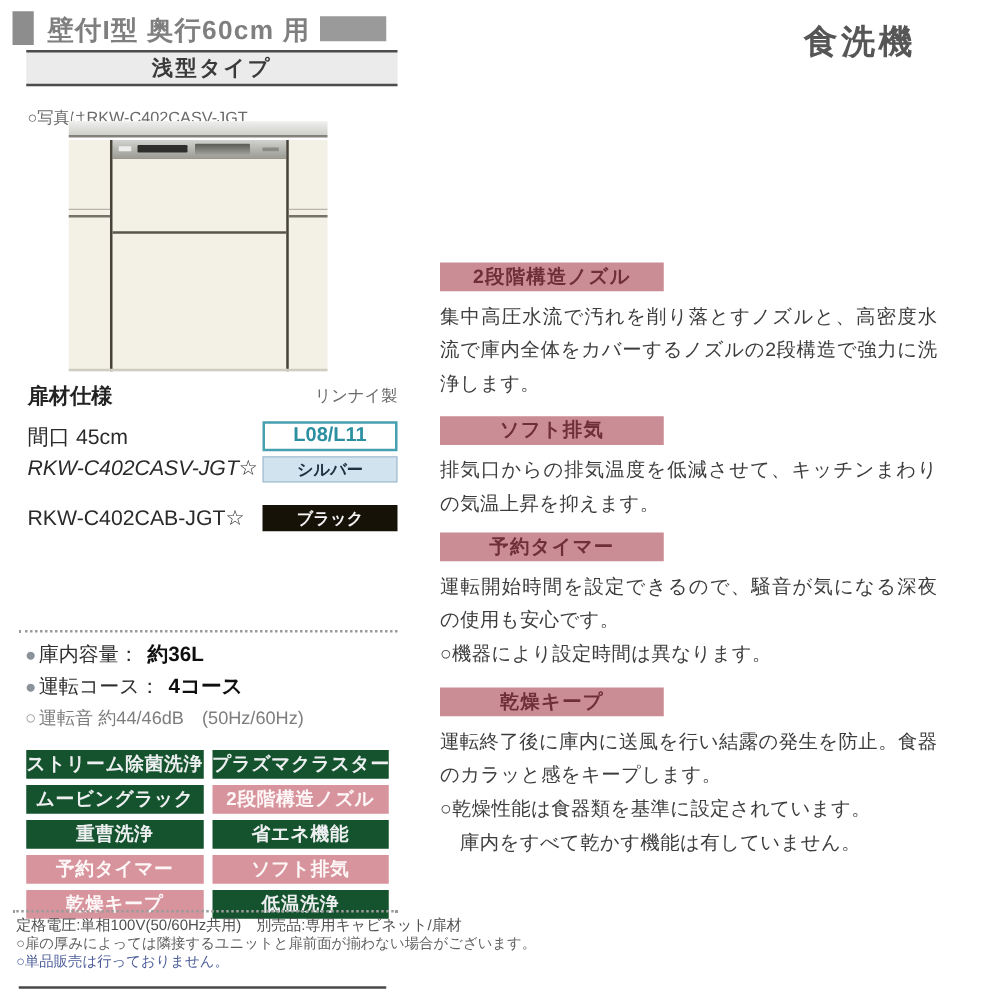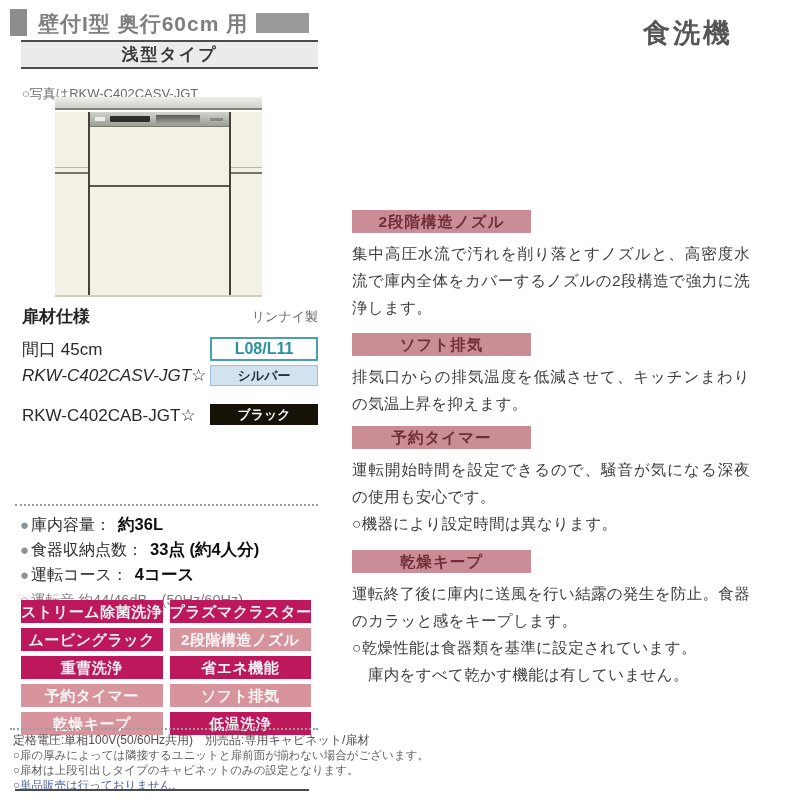--- a/index.html
+++ b/index.html
@@ -68,21 +68,21 @@
   .brow .bl { font-size: 16px; color: #2e2e2e; margin-right: 7px; }
   .brow .bv { font-size: 16.5px; font-weight: bold; color: #0f0f0f; }
   .brow.muted .mk { color: #9a9a9a; }
   .brow.muted .bl { font-size: 14.5px; color: #7d7d7d; }
 
   
   .fgrid { position: absolute; left: 21px; top: 600px; width: 290px;
            display: grid; grid-template-columns: 1fr 1fr; column-gap: 7px; row-gap: 5px; }
   .fbadge { height: 23px; line-height: 23px; text-align: center; font-size: 15px; font-weight: bold;
             letter-spacing: 0.5px; white-space: nowrap; overflow: hidden; }
-  .fbadge.off { background: #be185d; color: #edeff1; }
+  .fbadge.off { background: #14532d; color: #edeff1; }
   .fbadge.on  { background: #d8949d; color: #fdf7f7; }
 
   
   .footnotes { position: absolute; left: 13px; top: 733px; width: 310px; }
   .fn0 { font-size: 12px; color: #4f4f4f; line-height: 15px; white-space: nowrap; }
   .fn  { font-size: 11.5px; color: #5f5f5f; line-height: 15px; white-space: nowrap; }
   .fn.blue { color: #4c5d9a; }
 
   
   .section { position: absolute; left: 352px; width: 398px; }
@@ -141,23 +141,20 @@
   <div class="spec-label lbl-black">RKW-C402CAB-JGT☆</div>
   <div class="badge badge-black">ブラック</div>
 
   <div class="dotted dot1"></div>
 
   <div class="bullets">
     <div class="brow">
       <span class="mk">●</span><span class="bl">庫内容量：</span><span class="bv">約36L</span>
     </div>
     <div class="brow">
-      <span class="mk">●</span><span class="bl">食器収納点数：</span><span class="bv">33点 (約4人分)</span>
-    </div>
-    <div class="brow">
       <span class="mk">●</span><span class="bl">運転コース：</span><span class="bv">4コース</span>
     </div>
     <div class="brow muted">
       <span class="mk">○</span><span class="bl">運転音 約44/46dB　(50Hz/60Hz)</span><span class="bv"></span>
     </div>
   </div>
 
   <div class="fgrid">
     <div class="fbadge off">ストリーム除菌洗浄</div>
     <div class="fbadge off">プラズマクラスター</div>
@@ -169,21 +166,20 @@
     <div class="fbadge on">ソフト排気</div>
     <div class="fbadge on">乾燥キープ</div>
     <div class="fbadge off">低温洗浄</div>
   </div>
 
   <div class="dotted dot2"></div>
 
   <div class="footnotes">
     <div class="fn0">定格電圧:単相100V(50/60Hz共用)　別売品:専用キャビネット/扉材</div>
     <div class="fn">○扉の厚みによっては隣接するユニットと扉前面が揃わない場合がございます。</div>
-    <div class="fn">○扉材は上段引出しタイプのキャビネットのみの設定となります。</div>
     <div class="fn blue">○単品販売は行っておりません。</div>
   </div>
 
   <div class="endline"></div>
 
   <div class="section s1">
     <div class="sec-title">2段階構造ノズル</div>
     <div class="sec-body">集中高圧水流で汚れを削り落とすノズルと、高密度水流で庫内全体をカバーするノズルの2段構造で強力に洗浄します。</div>
   </div>
 

